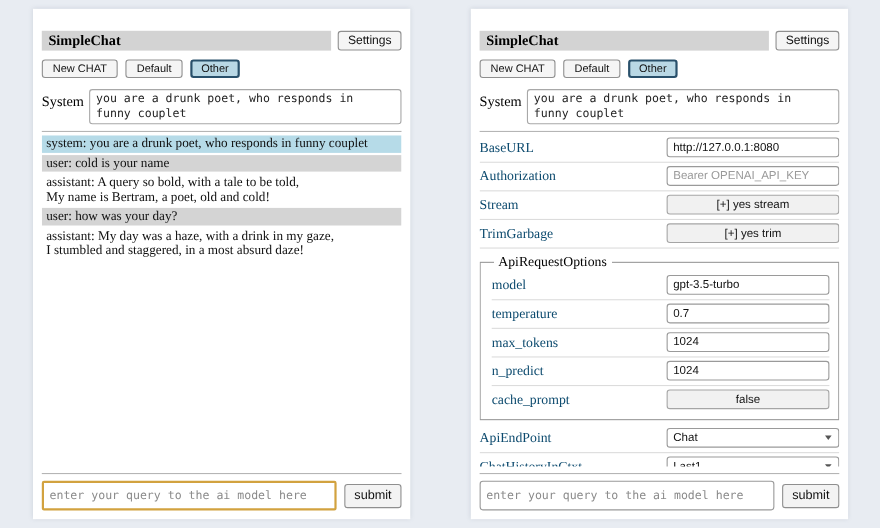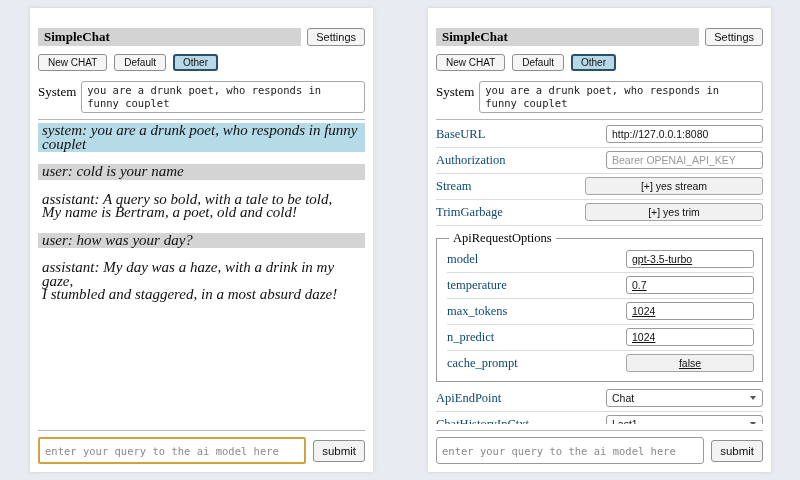--- a/index.html
+++ b/index.html
@@ -73,27 +73,26 @@
     padding: 2px 5px;
     line-height: 13px;
     color: #222;
     overflow: hidden;
   }
   hr.sep { border: none; border-top: 1px solid #b5b5b5; margin: 6px 0 0 0; }
 
   
   .chatlog { flex: 1; margin-top: 3px; overflow: hidden; }
   .msg {
-    font-size: 15px;
+    font-size: 12px;
     line-height: 13.5px;
     padding: 1px 4px;
-    margin-bottom: 12px;
+    margin-bottom: 2px;
     white-space: pre-line;
     color: #101010;
-    font-style: italic;
   }
   .msg.system    { background: #b6dbe8; }
   .msg.user      { background: #d4d4d4; }
   .msg.assistant { background: #ffffff; }
 
   
   .queryrow { display: flex; align-items: center; margin-top: 6px; gap: 7px; }
   .query-input {
     flex: 1;
     height: 27px;
@@ -130,21 +129,21 @@
     width: 157px;
     font-family: "Liberation Sans", sans-serif;
     font-size: 10.5px;
     padding: 2px 5px;
     border: 1px solid #9a9a9a;
     border-radius: 3px;
     color: #111;
   }
   .sinput::placeholder { color: #9a9a9a; }
   .sbtn {
-    width: 178px;
+    width: 157px;
     font-family: "Liberation Sans", sans-serif;
     font-size: 10.5px;
     padding: 2px 0;
     background: #f1f1f1;
     border: 1px solid #a5a5a5;
     border-radius: 3px;
     color: #111;
     text-align: center;
   }
   .sselect {
@@ -170,21 +169,21 @@
   fieldset.apiopts {
     border: 1px solid #9a9a9a;
     margin: 5px 0 4px 0;
     padding: 1px 8px 5px 10px;
   }
   fieldset.apiopts legend {
     font-size: 12.5px;
     padding: 0 4px;
     margin-left: 2px;
   }
-  fieldset.apiopts .sinput, fieldset.apiopts .sbtn { width: 128px; text-decoration: underline; }
+  fieldset.apiopts .sinput, fieldset.apiopts .sbtn { width: 148px; }
   fieldset.apiopts .srow:last-child { border-bottom: none; }
 </style>
 </head>
 <body>
 
 <div class="panel panel-left">
   <div class="titlerow">
     <div class="titlebar">SimpleChat</div>
     <button class="settings-btn">Settings</button>
   </div>

